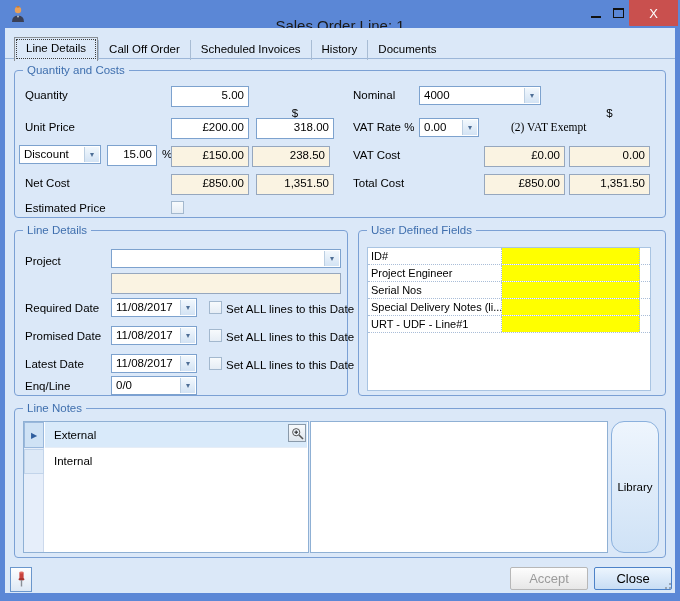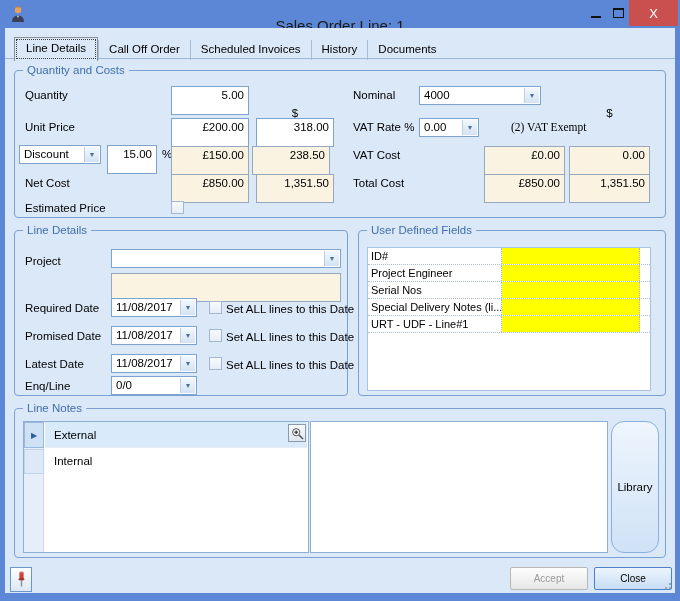--- a/index.html
+++ b/index.html
@@ -29,21 +29,21 @@
   .tabbar{position:absolute;left:9px;top:9px;display:flex;align-items:flex-end;z-index:2;}
   .tab{font-size:11.5px;color:#000;padding:3px 10px 5px;white-space:nowrap;cursor:default;}
   .tab + .tab{border-left:1px solid #a8bcd4;}
   .tab.selected{border:1px solid #8a9096;border-bottom:none;background:#dbe8f8;
     outline:1px dotted #3c3c3c;outline-offset:-3px;padding:4px 11px 7px;margin-bottom:-1px;}
   
   .group{position:absolute;border:1px solid #7ba0d4;border-radius:4px;}
   .glabel{position:absolute;top:-8px;left:8px;background:#dbe8f8;padding:0 4px;
     color:#3f6fae;font-size:11.5px;line-height:15px;white-space:nowrap;}
   .lbl{position:absolute;font-size:11.5px;color:#000;white-space:nowrap;}
-  .box{position:absolute;height:29px;border:1px solid #7da2ce;background:#fff;
+  .box{position:absolute;height:21px;border:1px solid #7da2ce;background:#fff;
     font-size:11.5px;line-height:17px;color:#000;}
   .num{text-align:right;padding-right:4px;}
   .ro{background:#faf3e2;border-color:#96a7be;}
   .combo{position:absolute;height:19px;border:1px solid #7da2ce;background:#fff;font-size:11.5px;}
   .ctext{position:absolute;left:4px;top:0;right:17px;line-height:17px;overflow:hidden;white-space:nowrap;color:#000;}
   .carrow{position:absolute;right:1px;top:1px;bottom:1px;width:15px;
     background:linear-gradient(#f2f8fd,#d3e3f4);border-left:1px solid #bccfe2;
     color:#4f6f96;font-size:8px;display:flex;align-items:center;justify-content:center;}
   .cbx{position:absolute;width:13px;height:13px;border:1px solid #a3b8ce;
     background:linear-gradient(#f7fafc,#e6edf5);}
@@ -65,21 +65,21 @@
   .ng-row2{top:26px;background:#fff;}
   .magbtn{position:absolute;top:2px;right:2px;width:18px;height:18px;border:1px solid #8a9aaa;
     background:linear-gradient(#f8fafc,#dfe6ed);display:flex;align-items:center;justify-content:center;}
   .notes-text{position:absolute;left:295px;top:12px;width:298px;height:132px;background:#fff;border:1px solid #8fb0d4;}
   .library-btn{position:absolute;left:596px;top:12px;width:48px;height:132px;border:1px solid #8ab0dd;border-radius:13px;
     background:linear-gradient(#eef5fd,#cfe2f6);display:flex;align-items:center;justify-content:center;
     font-size:11.5px;color:#000;cursor:default;}
   
   .pin-btn{position:absolute;left:5px;top:539px;width:22px;height:25px;border:1px solid #6a96cc;
     background:linear-gradient(#fdfeff,#dde8f4);display:flex;align-items:center;justify-content:center;}
-  .btn{position:absolute;top:539px;width:78px;height:23px;border-radius:2px;font-size:10px;
+  .btn{position:absolute;top:539px;width:78px;height:23px;border-radius:2px;font-size:13px;
     text-align:center;line-height:21px;cursor:default;}
   .btn-accept{left:505px;border:1px solid #b7b7b7;background:linear-gradient(#fdfdfd,#e7e7e7);color:#9b9b9b;}
   .btn-ok{left:589px;border:1px solid #4d82c8;background:linear-gradient(#ecf5fe,#c8ddf4);color:#000;}
   .grip{position:absolute;right:2px;bottom:2px;}
 </style>
 </head>
 <body>
 
 <div class="window">
 

